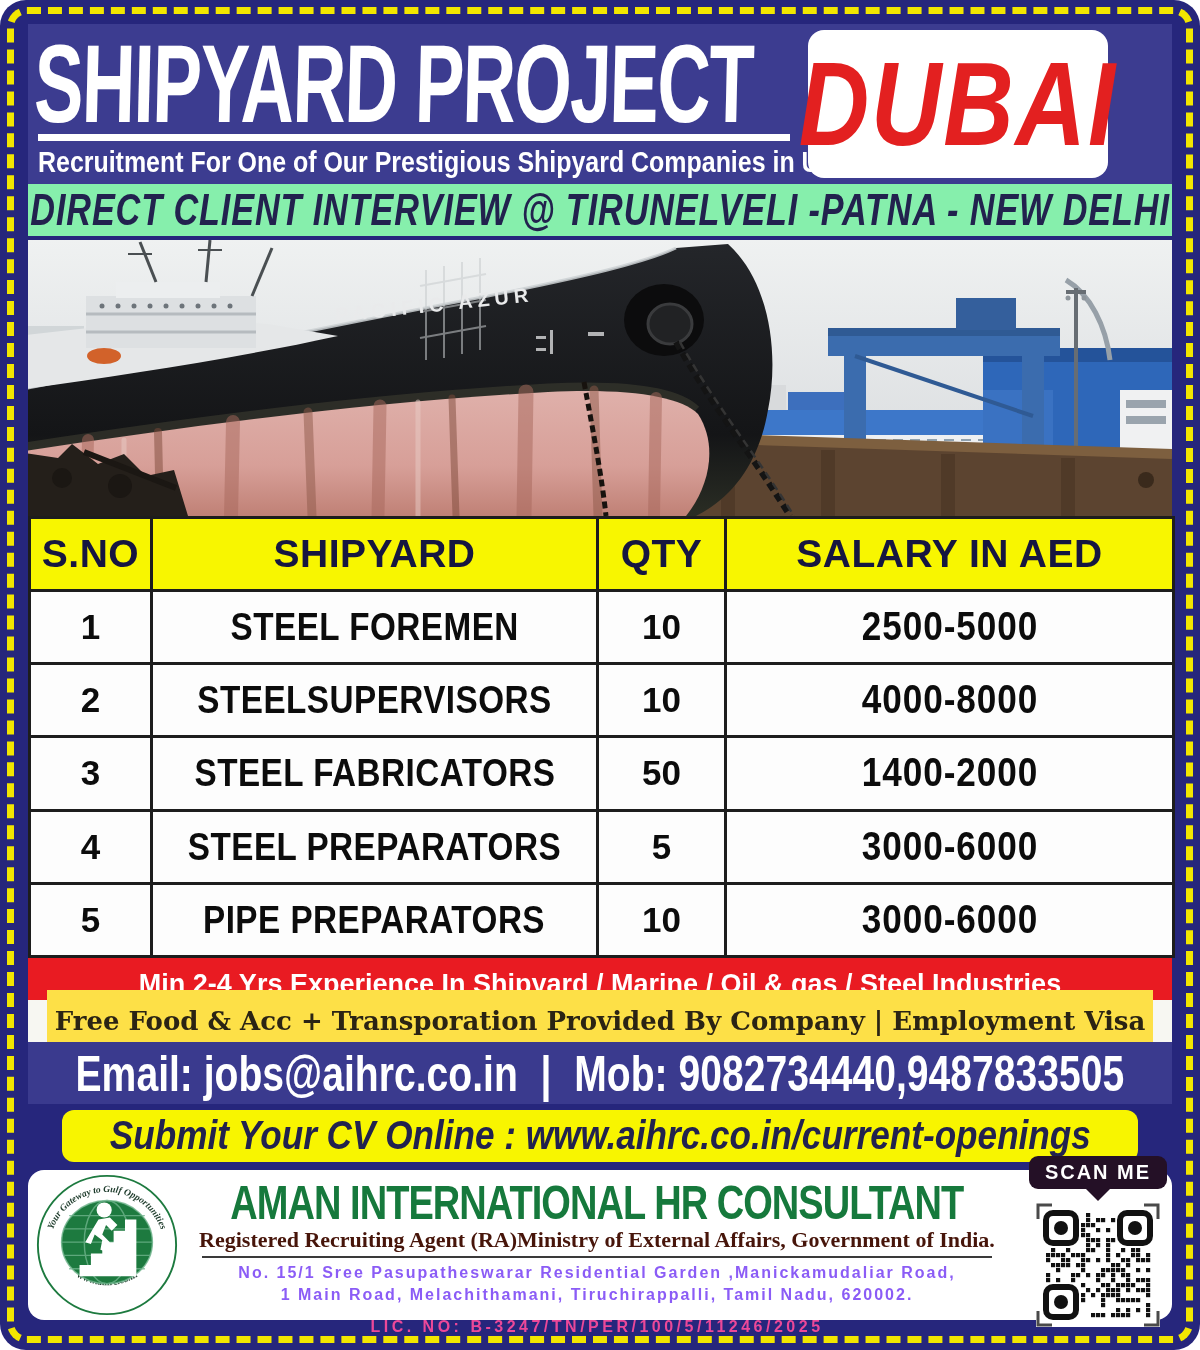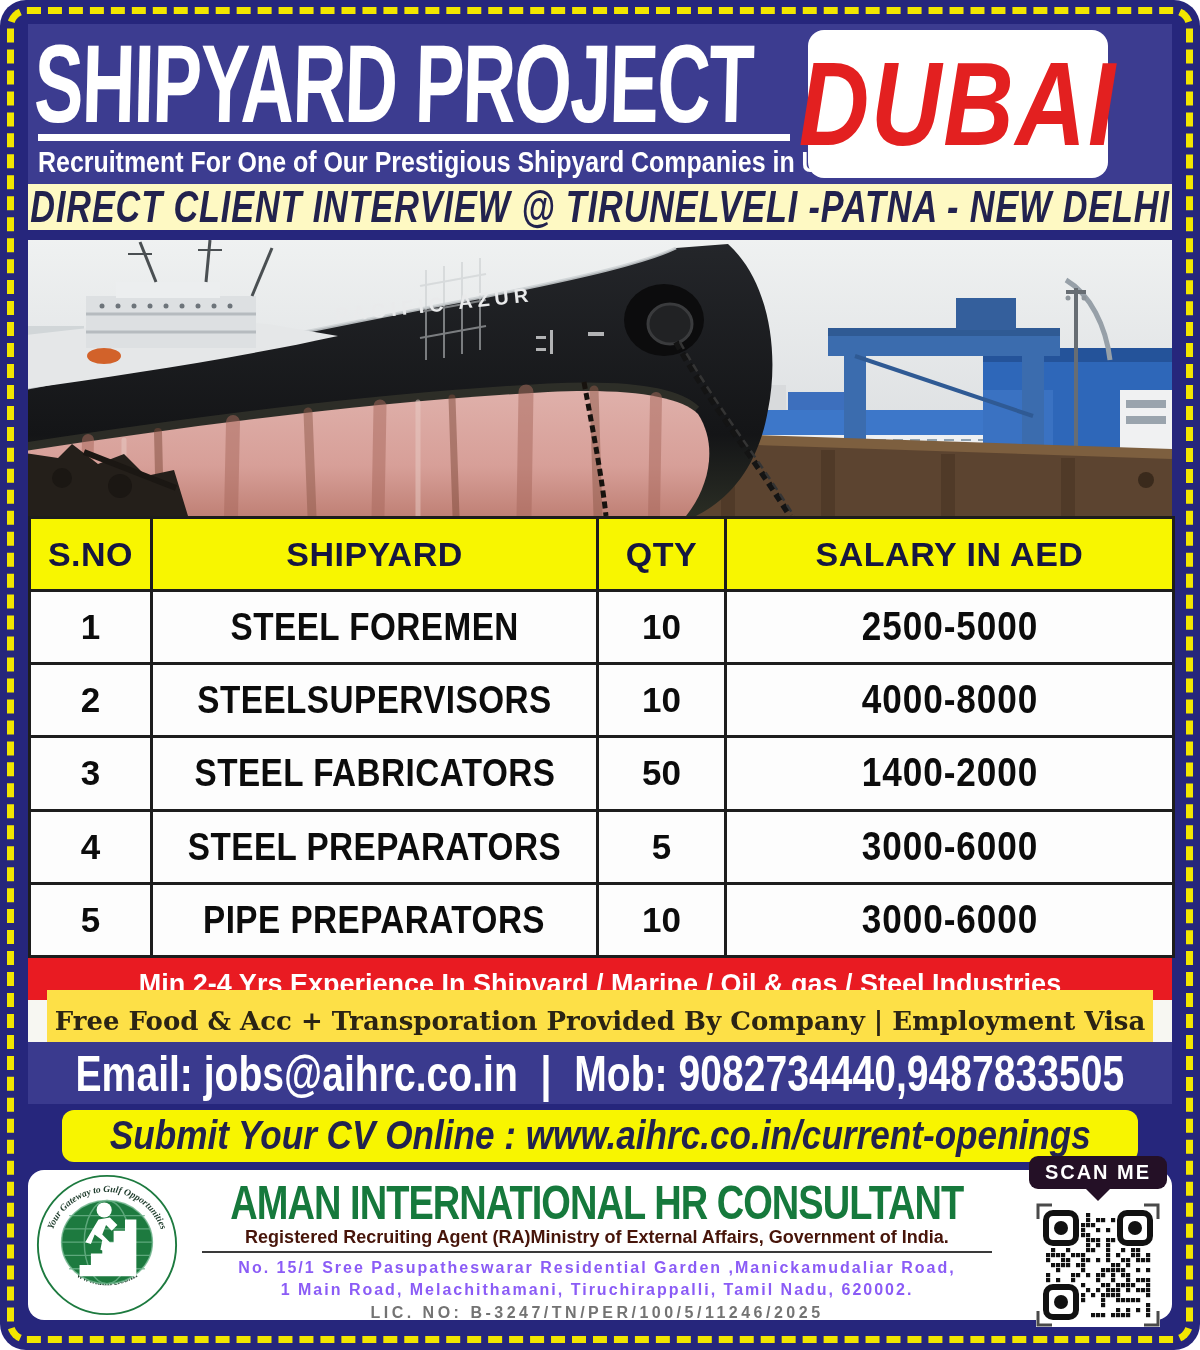--- a/index.html
+++ b/index.html
@@ -15,34 +15,34 @@
          letter-spacing:-2px;transform:scale(.84,1.26) skewX(-2deg);transform-origin:left top;}
   .title-rule{left:10px;top:110px;width:752px;height:7px;background:#ffffff;}
   .subtitle{left:10px;top:122px;white-space:nowrap;color:#ffffff;font-size:29px;font-weight:600;
             transform:scaleX(.86);transform-origin:left top;}
   .dubai-box{left:780px;top:6px;width:300px;height:148px;background:#ffffff;border-radius:16px;
              display:flex;align-items:center;justify-content:center;}
   .dubai{color:#e32020;font-weight:bold;font-style:italic;font-size:106px;letter-spacing:2px;
          transform:scale(.92,1.12);white-space:nowrap;}
 
   
-  .interview{left:28px;top:184px;width:1144px;height:46px;background:#fef9c3;
+  .interview{left:28px;top:184px;width:1144px;height:52px;background:#86efac;
              display:flex;align-items:center;justify-content:center;text-align:right;}
   .interview span{white-space:nowrap;color:#22224e;font-weight:bold;font-style:italic;
                   font-size:38px;letter-spacing:1px;transform:scale(.9,1.18);}
 
   
   .photo{left:28px;top:240px;width:1144px;height:276px;overflow:hidden;background:#dfe2e4;}
 
   
   .jobs{left:28px;top:516px;width:1144px;height:442px;background:#fdfdfd;}
   table.jobtable{width:100%;height:100%;border-collapse:collapse;table-layout:fixed;}
   table.jobtable th,table.jobtable td{border:3px solid #1d1d1d;text-align:center;padding:0;}
   col.c-sno{width:122px;} col.c-pos{width:446px;} col.c-qty{width:128px;} col.c-sal{width:448px;}
-  tr.head th{background:#f8f600;color:#161640;font-size:34px;font-weight:bold;height:70px;letter-spacing:.5px;}
+  tr.head th{background:#f8f600;color:#161640;font-size:39px;font-weight:bold;height:70px;letter-spacing:.5px;}
   td.pos,td.sno,td.qty,td.sal{color:#0c0c0c;font-weight:bold;}
   td.sno,td.qty{font-size:35px;}
   td.pos{font-size:35px;letter-spacing:.5px;}
   td.sal{font-size:37px;letter-spacing:1px;}
   td .squish{display:inline-block;transform:scale(.95,1.12);white-space:nowrap;}
 
   
   .exp-strip{left:28px;top:958px;width:1144px;height:42px;background:#e91b22;
              display:flex;align-items:flex-end;justify-content:center;}
   .exp-strip span{color:#ffffff;font-weight:bold;font-size:27px;white-space:nowrap;transform:scaleY(1.05);}
@@ -61,25 +61,25 @@
            display:flex;align-items:center;justify-content:center;}
   .cv-pill span{white-space:nowrap;color:#22224e;font-weight:bold;font-style:italic;font-size:37px;
                 transform:scale(.95,1.1);}
 
   
   .footer-card{left:28px;top:1170px;width:1144px;height:150px;background:#ffffff;border-radius:16px;}
   .logo-wrap{left:8px;top:4px;width:142px;height:142px;}
   .f-text{left:158px;top:2px;width:822px;text-align:center;}
   .company{color:#16793c;font-weight:bold;font-size:40px;white-space:nowrap;display:inline-block;
            transform:scale(.95,1.2);letter-spacing:-1px;margin-top:8px;}
-  .registered{font-family:Liberation Sans, sans-serif;font-weight:bold;font-size:18px;
+  .registered{font-family:Liberation Serif, serif;font-weight:bold;font-size:22px;
               color:#47150a;white-space:nowrap;margin-top:2px;}
   .f-rule{height:2px;background:#3a3a3a;width:96%;margin:3px auto 4px auto;}
   .addr{font-weight:bold;font-size:16px;color:#8b5cf6;letter-spacing:2px;white-space:nowrap;line-height:1.35;}
-  .license{font-weight:bold;font-size:16px;color:#737373;letter-spacing:3.5px;white-space:nowrap;margin-top:4px;}
+  .license{font-weight:bold;font-size:16px;color:#ec4899;letter-spacing:3.5px;white-space:nowrap;margin-top:13px;}
   .qr-wrap{left:986px;top:-14px;width:168px;text-align:center;}
   .scanme{display:inline-block;background:#241026;color:#ffffff;font-weight:bold;font-size:20px;
           letter-spacing:2px;padding:5px 16px;border-radius:9px;position:relative;}
   .scanme:after{content:"";position:absolute;left:50%;bottom:-12px;margin-left:-12px;
                 border:12px solid transparent;border-top-color:#241026;border-bottom:0;}
   .qr-box{margin-top:14px;display:inline-block;background:#ffffff;line-height:0;}
 </style>
 </head>
 <body>
 

